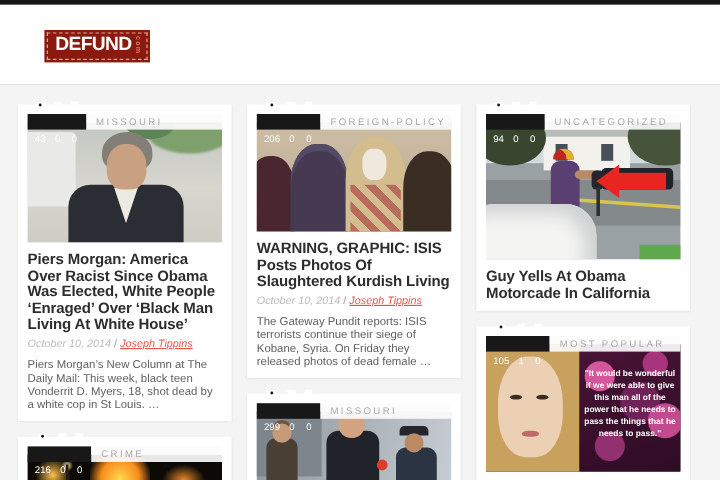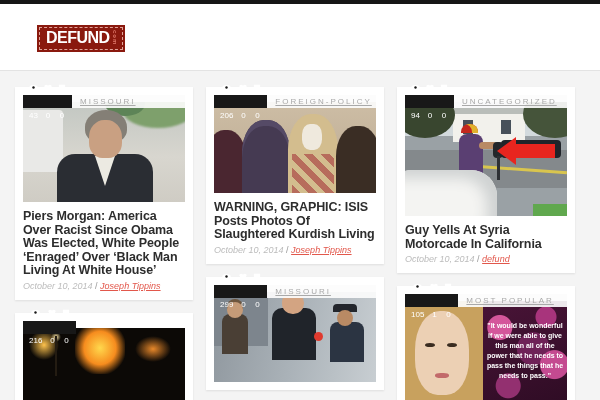--- a/index.html
+++ b/index.html
@@ -16,21 +16,21 @@
 
   .content { padding:16px 0 0 15px; display:flex; gap:13px; align-items:flex-start; }
   .col { width:178px; display:flex; flex-direction:column; gap:13px; }
 
   .card { background:#fff; padding:8px; box-shadow:0 1px 2px rgba(0,0,0,.09); }
 
   .stat-row { display:flex; position:relative; z-index:2; margin-bottom:-6px; height:13px; }
   .stat-box { background:#181818; color:#fff; display:flex; align-items:center; gap:6px; padding:0 6px; font-size:8px; white-space:nowrap; }
   .stat { display:flex; align-items:center; gap:20px;flex-direction:column; }
   .stat svg { display:block; }
-  .cat { flex:1; background:rgba(252,252,252,.92); color:#a9a9a9; font-size:8px; letter-spacing:2px; text-transform:uppercase; padding:2px 0 0 8px; line-height:10px; cursor:pointer; overflow:hidden;text-decoration:underline; }
+  .cat { flex:1; background:rgba(252,252,252,.92); color:#a9a9a9; font-size:8px; letter-spacing:2px; text-transform:uppercase; padding:2px 0 0 8px; line-height:10px; cursor:pointer; overflow:hidden; }
 
   .card-image { position:relative; overflow:hidden; width:162px; cursor:pointer; }
   .card-image div { position:absolute; }
 
   .title { font-size:12.5px; font-weight:bold; color:#2d2d2d; line-height:13.5px; margin-top:8px; letter-spacing:-.1px; cursor:pointer; }
   .meta { margin-top:3px; font-size:9px; color:#bcbcbc; font-style:italic; line-height:11px; }
   .meta .sep { color:#9a9a9a; font-style:normal; }
   .meta .author { color:#e2574b; cursor:pointer;text-decoration:underline; }
   .excerpt { margin-top:7px; font-size:9.5px; line-height:11px; color:#606060; }
 
@@ -161,20 +161,21 @@
         <div class="shirt"></div>
         <div class="hair"></div>
         <div class="face"></div>
       </div>
       <div class="title">Piers Morgan: America Over Racist Since Obama Was Elected, White People ‘Enraged’ Over ‘Black Man Living At White House’</div>
       <div class="meta">
         <span>October 10, 2014</span>
         <span class="sep">/</span>
         <span class="author">Joseph Tippins</span>
       </div>
+      <div class="excerpt">Piers Morgan’s New Column at The Daily Mail: This week, black teen Vonderrit D. Myers, 18, shot dead by a white cop in St Louis. …</div>
     </div>
 
     <div class="card">
       <div class="stat-row">
         <span class="stat-box">
           <span class="stat">
             <svg width="9" height="7" viewBox="0 0 9 7">
                 <ellipse cx="4.5" cy="3.5" rx="4.2" ry="2.6" fill="#fff"></ellipse>
                 <circle cx="4.5" cy="3.5" r="1.2" fill="#181818"></circle>
               </svg>
@@ -186,20 +187,21 @@
               </svg>
             <span>0</span>
           </span>
           <span class="stat">
             <svg width="8" height="7" viewBox="0 0 10 9">
                 <path d="M1 1h8v5H4L1 8.5Z" fill="#fff"></path>
               </svg>
             <span>0</span>
           </span>
         </span>
+        <span class="cat">CRIME</span>
       </div>
       <div class="card-image img-fire">
         <div class="blaze"></div>
         <div class="blaze2"></div>
         <div class="lamp"></div>
         <div class="pole"></div>
         <div class="glow3"></div>
 
       </div>
     </div>
@@ -239,20 +241,21 @@
         <div class="plaid"></div>
         <div class="veil"></div>
         <div class="f4"></div>
       </div>
       <div class="title">WARNING, GRAPHIC: ISIS Posts Photos Of Slaughtered Kurdish Living</div>
       <div class="meta">
         <span>October 10, 2014</span>
         <span class="sep">/</span>
         <span class="author">Joseph Tippins</span>
       </div>
+      <div class="excerpt">The Gateway Pundit reports: ISIS terrorists continue their siege of Kobane, Syria. On Friday they released photos of dead female …</div>
     </div>
 
     <div class="card">
       <div class="stat-row">
         <span class="stat-box">
           <span class="stat">
             <svg width="9" height="7" viewBox="0 0 9 7">
                 <ellipse cx="4.5" cy="3.5" rx="4.2" ry="2.6" fill="#fff"></ellipse>
                 <circle cx="4.5" cy="3.5" r="1.2" fill="#181818"></circle>
               </svg>
@@ -328,26 +331,21 @@
         <div class="guy"></div>
         <div class="arm"></div>
         <div class="cap"></div>
         <div class="meter"></div>
         <div class="pole"></div>
         <div class="car"></div>
         <div class="grass"></div>
         <div class="arrow-shaft"></div>
         <div class="arrow-head"></div>
       </div>
-      <div class="title">Guy Yells At Syria Motorcade In California</div>
-      <div class="meta">
-        <span>October 10, 2014</span>
-        <span class="sep">/</span>
-        <span class="author">defund</span>
-      </div>
+      <div class="title">Guy Yells At Obama Motorcade In California</div>
     </div>
 
     <div class="card">
       <div class="stat-row">
         <span class="stat-box">
           <span class="stat">
             <svg width="9" height="7" viewBox="0 0 9 7">
                 <ellipse cx="4.5" cy="3.5" rx="4.2" ry="2.6" fill="#fff"></ellipse>
                 <circle cx="4.5" cy="3.5" r="1.2" fill="#181818"></circle>
               </svg>

